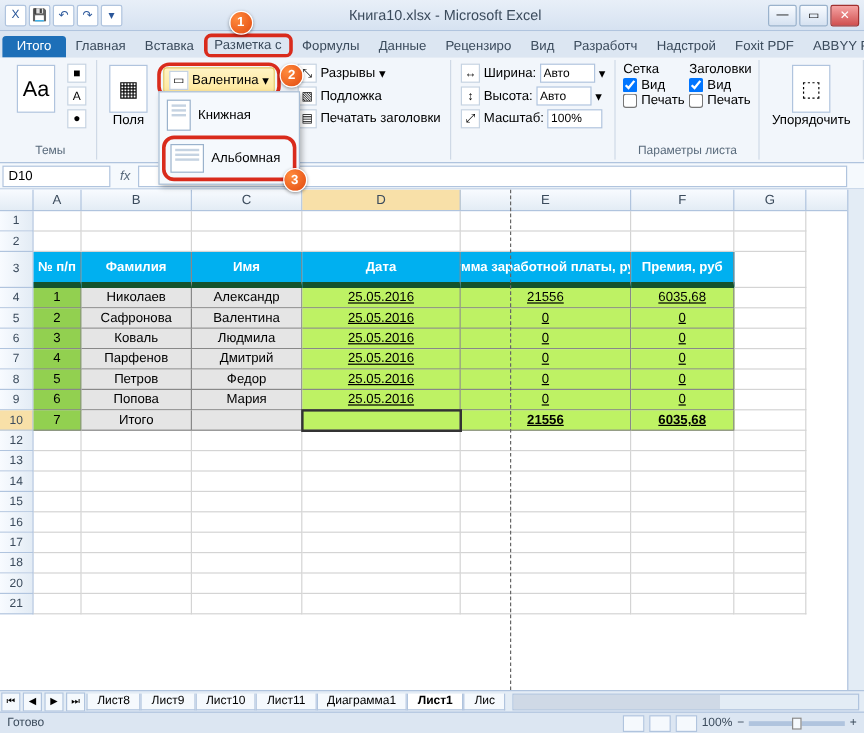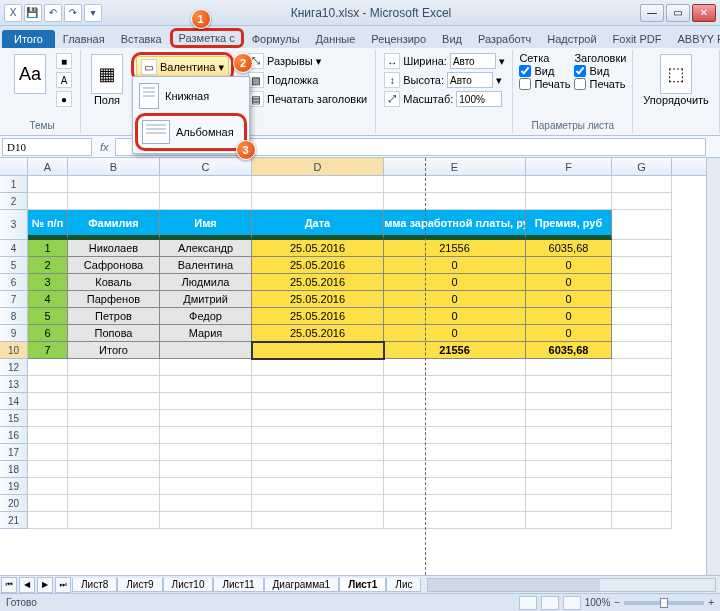--- a/index.html
+++ b/index.html
@@ -41,40 +41,40 @@
   
   .orient-menu { position: absolute; top: 76px; left: 132px; background: #f5f9fd; border: 1px solid #a7bcd3; box-shadow: 2px 2px 5px rgba(0,0,0,0.3); z-index: 20; padding: 2px; }
   .orient-item { display: flex; align-items: center; gap: 6px; padding: 4px 10px 4px 4px; cursor: pointer; }
   .page-ico { width: 28px; height: 24px; background: #fff; border: 1px solid #9ab2cc; position: relative; }
   .page-ico.portrait { width: 20px; height: 26px; }
   .page-ico::before { content: ""; position: absolute; top: 3px; left: 3px; right: 3px; height: 2px; background: #c5d3e2; box-shadow: 0 4px 0 #c5d3e2, 0 8px 0 #c5d3e2; }
   .orient-menu-wrap { border: 3px solid #d92b1c; border-radius: 10px; padding: 0; }
 
   
   .fbar { height: 22px; background: #f5f9fd; border-bottom: 1px solid #b0c4de; display: flex; align-items: center; }
-  .namebox { width: 90px; height: 18px; background: #fff; border: 1px solid #b0c4de; margin: 0 2px; padding: 0 4px; font-size: 11px; display: flex; align-items: center; font-family: Liberation Serif, serif; }
+  .namebox { width: 90px; height: 18px; background: #fff; border: 1px solid #b0c4de; margin: 0 2px; padding: 0 4px; font-size: 11px; display: flex; align-items: center; }
   .fx { padding: 0 6px; color: #5a6b7c; font-style: italic; }
   .formula-input { flex: 1; height: 18px; background: #fff; border: 1px solid #b0c4de; margin-right: 14px; }
 
   
   .grid-wrap { position: absolute; top: 158px; left: 0; right: 0; bottom: 36px; background: #fff; overflow: hidden; }
   .colheads { display: flex; height: 18px; background: linear-gradient(#f8fbff,#e3ecf5); border-bottom: 1px solid #b0c4de; position: sticky; top: 0; }
   .corner { width: 28px; border-right: 1px solid #b0c4de; background: linear-gradient(#f8fbff,#e3ecf5); }
   .colhead { border-right: 1px solid #b0c4de; text-align: center; font-size: 11px; color: #3b4b5c; display: flex; align-items: center; justify-content: center; }
   .row { display: flex; height: 17px; }
   .row.tall { height: 30px; }
   .rowhead { width: 28px; background: linear-gradient(90deg,#f8fbff,#e3ecf5); border-right: 1px solid #b0c4de; border-bottom: 1px solid #b0c4de; text-align: center; font-size: 10px; color: #3b4b5c; display: flex; align-items: center; justify-content: center; }
   .rowhead.sel { background: #f8e0a8; }
   .cell { border-right: 1px solid #d4d4d4; border-bottom: 1px solid #d4d4d4; font-size: 11px; padding: 0 3px; display: flex; align-items: center; overflow: hidden; white-space: nowrap; }
   .cw-A { width: 40px; } .cw-B { width: 92px; } .cw-C { width: 92px; }
   .cw-D { width: 132px; } .cw-E { width: 142px; } .cw-F { width: 86px; } .cw-G { width: 60px; }
   .hdr { background: #00b0f0; color: #fff; font-weight: bold; justify-content: center; text-align: center; border-right: 1px solid #888; border-bottom: 5px solid #14532d; }
   .num { background: #92d050; justify-content: center; border: 1px solid #888; border-top: none; border-left: none; }
   .name { background: #e5e5e5; border: 1px solid #888; border-top: none; border-left: none; justify-content: center; }
-  .data { justify-content: center; border: 1px solid #888; border-top: none; border-left: none; background: #fde047; }
+  .data { justify-content: center; border: 1px solid #888; border-top: none; border-left: none; background: #bef264; text-decoration: underline; }
   .bold { font-weight: bold; }
   .active-cell { outline: 2px solid #333; outline-offset: -1px; position: relative; z-index: 3; }
   
   
   .page-break { position: absolute; top: 0; bottom: 0; border-left: 1px dashed #666; z-index: 2; pointer-events: none; }
 
   
   .sheettabs { position: absolute; bottom: 18px; left: 0; right: 0; height: 18px; background: #e3ecf5; display: flex; align-items: center; border-top: 1px solid #b0c4de; font-size: 10px; }
   .navbtn { width: 16px; height: 16px; border: 1px solid #b0c4de; background: #f5f9fd; display: flex; align-items: center; justify-content: center; cursor: pointer; margin: 0 1px; font-size: 8px; }
   .sheettab { padding: 1px 8px; background: #f5f9fd; border: 1px solid #b0c4de; border-top: none; cursor: pointer; }
@@ -418,30 +418,20 @@
         <div class="cell cw-A"></div>
         <div class="cell cw-B"></div>
         <div class="cell cw-C"></div>
         <div class="cell cw-D"></div>
         <div class="cell cw-E"></div>
         <div class="cell cw-F"></div>
         <div class="cell cw-G"></div>
       </div>
       <div class="row">
         <div class="rowhead">18</div>
-        <div class="cell cw-A"></div>
-        <div class="cell cw-B"></div>
-        <div class="cell cw-C"></div>
-        <div class="cell cw-D"></div>
-        <div class="cell cw-E"></div>
-        <div class="cell cw-F"></div>
-        <div class="cell cw-G"></div>
-      </div>
-      <div class="row">
-        <div class="rowhead">19</div>
         <div class="cell cw-A"></div>
         <div class="cell cw-B"></div>
         <div class="cell cw-C"></div>
         <div class="cell cw-D"></div>
         <div class="cell cw-E"></div>
         <div class="cell cw-F"></div>
         <div class="cell cw-G"></div>
       </div>
       <div class="row">
         <div class="rowhead">20</div>

